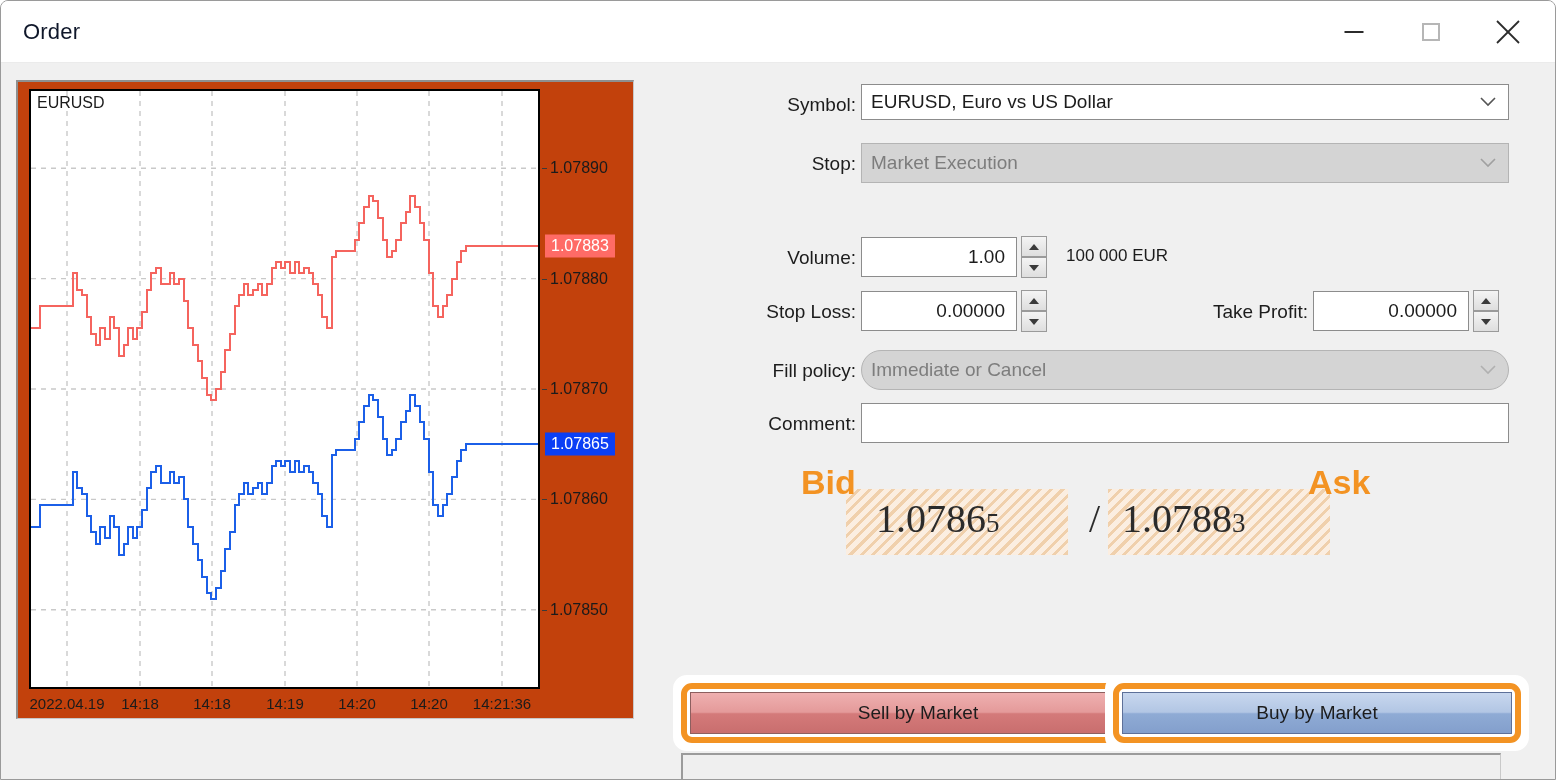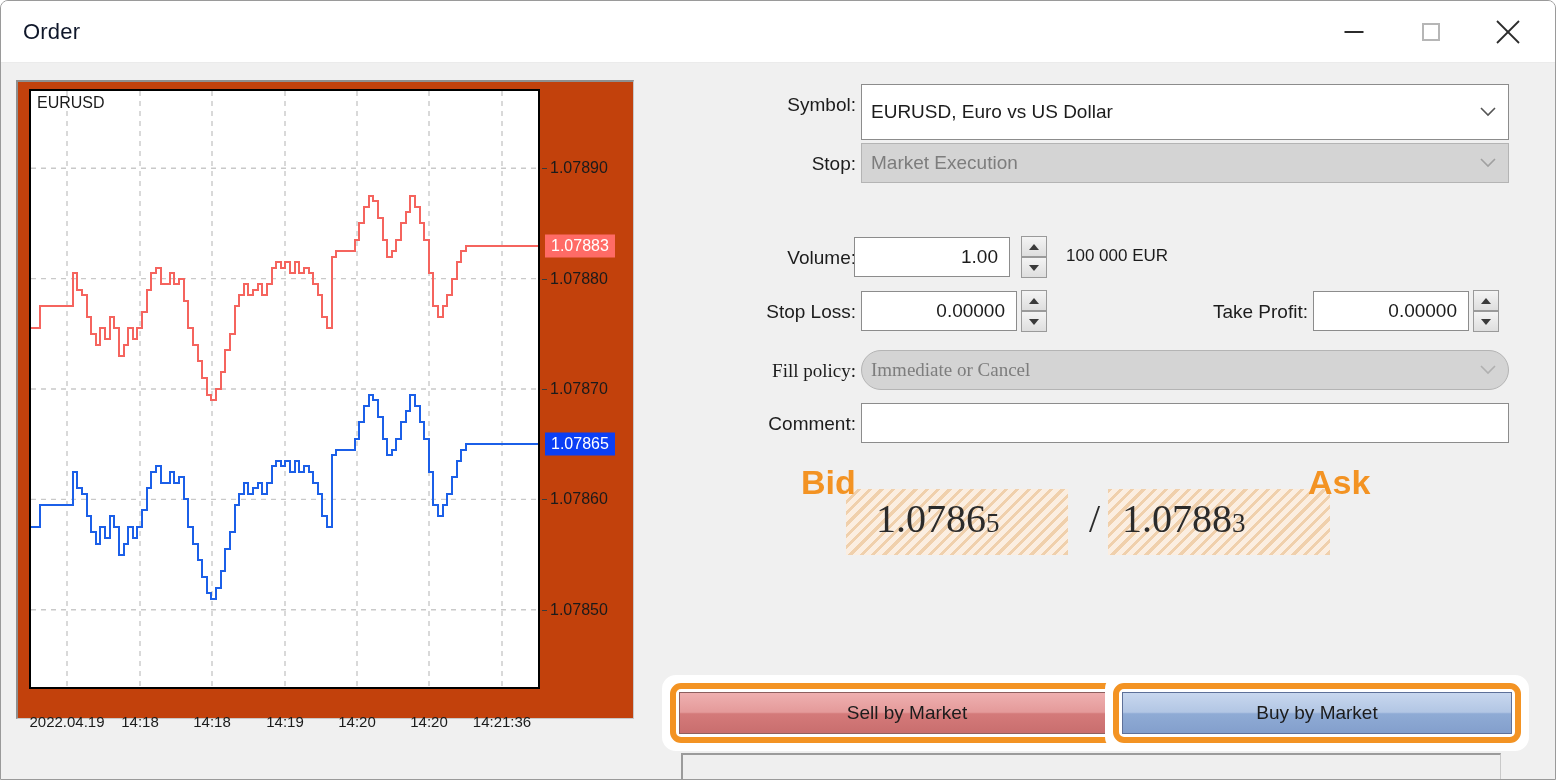--- a/index.html
+++ b/index.html
@@ -142,21 +142,21 @@
     font-size: 16px;
     color: #ffffff;
     padding: 2px 6px 3px 6px;
     transform: translateY(-50%);
     white-space: nowrap;
   }
   
   #time-axis {
     position: absolute;
     left: 11px;
-    top: 629px;
+    top: 611px;
     width: 540px;
     height: 26px;
   }
   .time-tick {
     position: absolute;
     font-size: 15px;
     color: #1b1b1b;
     white-space: nowrap;
     transform: translateX(-50%);
   }
@@ -338,21 +338,21 @@
     color: #1c1c1c;
   }
   #sell-btn {
     background: linear-gradient(180deg, #efb0b0 0%, #e49a9a 48%, #d47a7a 52%, #c96e6e 100%);
     border-color: #8d5f5f;
   }
   #buy-btn {
     background: linear-gradient(180deg, #c8d7ee 0%, #b2c6e4 48%, #8fabd5 52%, #839fcc 100%);
     border-color: #5d7099;
   }
-  #ring-sell { left: 6px;  top: 595px; width: 490px; height: 76px; }
+  #ring-sell { left: 17px;  top: 595px; width: 490px; height: 76px; }
   #ring-buy  { left: 449px; top: 595px; width: 424px; height: 76px; }
 
   
   #statusbar {
     position: absolute;
     left: 25px;
     top: 673px;
     width: 820px;
     height: 40px;
     background: #efefef;
@@ -425,41 +425,41 @@
         <div class="time-tick" style="left: 328px; top: 2px;">14:20</div>
         <div class="time-tick" style="left: 400px; top: 2px;">14:20</div>
         <div class="time-tick" style="left: 473px; top: 2px;">14:21:36</div>
       </div>
   </div>
 
   <div id="form">
 
     <div class="row" style="top:4px;">
       <div class="field-label" style="left:80px; top:10px; width:120px;">Symbol:</div>
-      <div class="input-box input-text-left" style="left:205px; top:0; width:648px; height:56px;">
+      <div class="input-box input-text-left" style="left:205px; top:0; width:648px; height:36px;">
         <span>EURUSD, Euro vs US Dollar</span>
         <svg class="chev" width="16" height="10" viewBox="0 0 16 10">
           <polyline points="1,1 8,8 15,1" fill="none" stroke="#555" stroke-width="1.6"></polyline>
         </svg>
       </div>
     </div>
 
     <div class="row" style="top:63px;">
       <div class="field-label" style="left:80px; top:10px; width:120px;">Stop:</div>
       <div class="input-box input-text-left disabled" style="left:205px; top:0; width:648px; height:40px;">
         <span>Market Execution</span>
         <svg class="chev" width="16" height="10" viewBox="0 0 16 10">
           <polyline points="1,1 8,8 15,1" fill="none" stroke="#a0a0a0" stroke-width="1.6"></polyline>
         </svg>
       </div>
     </div>
 
     <div class="row" style="top:157px;">
       <div class="field-label" style="left:68px; top:10px; width:132px;">Volume:</div>
-      <div class="input-box input-text-right" style="left:198px; top:0; width:156px; height:40px;">
+      <div class="input-box input-text-right" style="left:205px; top:0; width:156px; height:40px;">
         <span>1.00</span>
       </div>
       <div class="spinner" style="left:365px; top:-1px;">
         <div class="spin-half spin-up">
           <div class="tri tri-up"></div>
         </div>
         <div class="spin-half spin-dn">
           <div class="tri tri-dn"></div>
         </div>
       </div>
@@ -487,21 +487,21 @@
       <div class="spinner" style="left:817px; top:-1px;">
         <div class="spin-half spin-up">
           <div class="tri tri-up"></div>
         </div>
         <div class="spin-half spin-dn">
           <div class="tri tri-dn"></div>
         </div>
       </div>
     </div>
 
-    <div class="row" style="top:270px;font-family:Liberation Serif, serif;">
+    <div class="row" style="top:270px;">
       <div class="field-label" style="left:52px; top:10px; width:148px;">Fill policy:</div>
       <div class="input-box input-text-left disabled" style="left:205px; top:0; width:648px; height:40px;border-radius:20px;">
         <span>Immediate or Cancel</span>
         <svg class="chev" width="16" height="10" viewBox="0 0 16 10">
           <polyline points="1,1 8,8 15,1" fill="none" stroke="#b0b0b0" stroke-width="1.6"></polyline>
         </svg>
       </div>
     </div>
 
     <div class="row" style="top:323px;">

